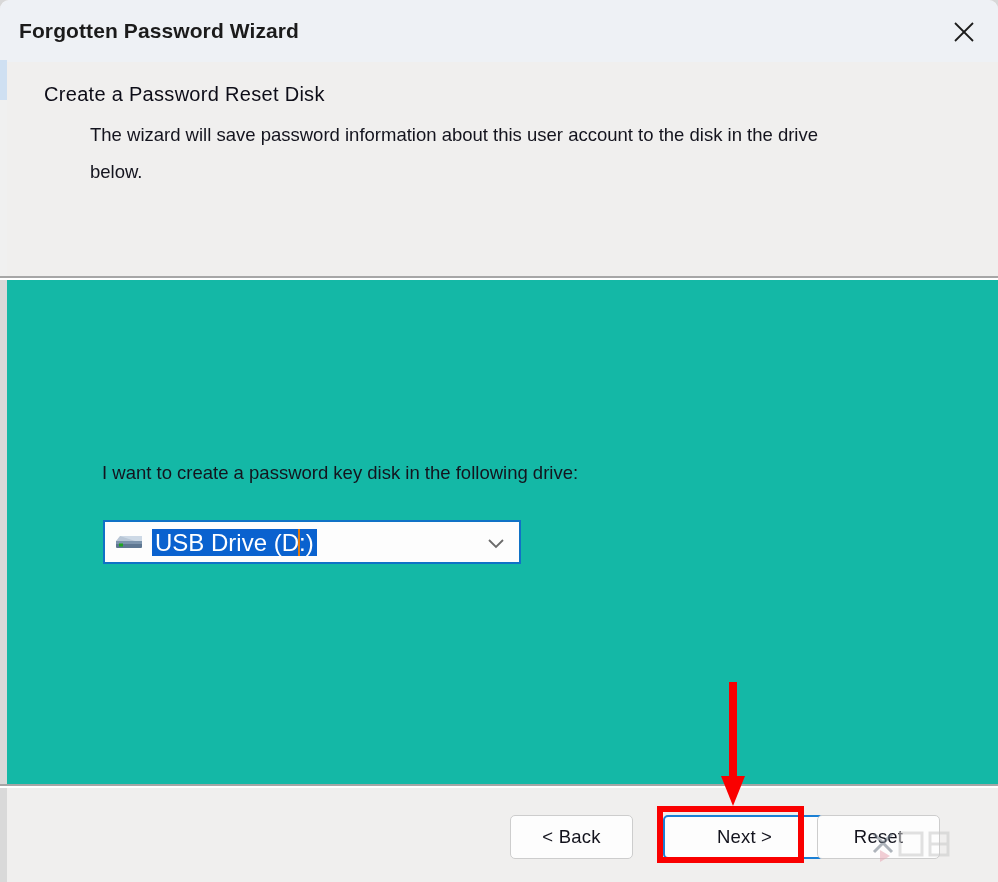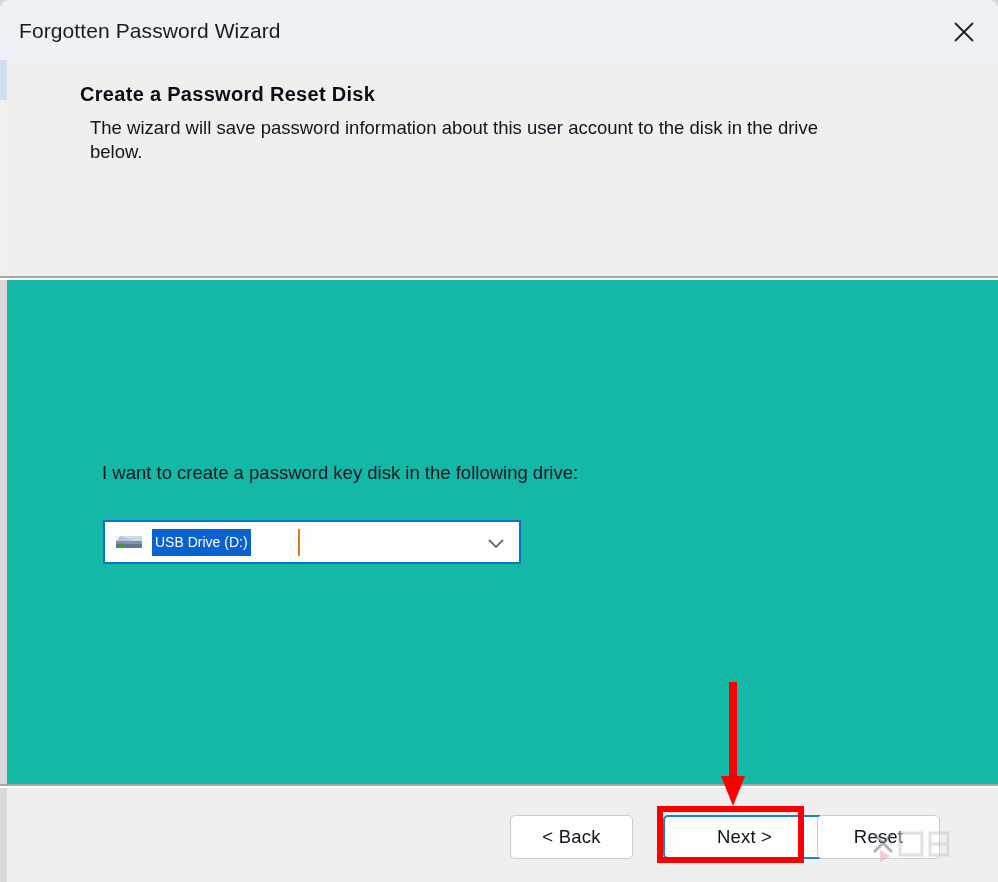--- a/index.html
+++ b/index.html
@@ -38,20 +38,21 @@
     width: 7px; height: 40px;
     background: #cfe0f2;
   }
   #window-title {
     position: absolute;
     left: 19px; top: 19px;
     font-size: 21px;
     color: #1b1b1b;
     letter-spacing: 0.1px;
     white-space: nowrap;
+    font-weight: bold;
   }
   #close-button {
     position: absolute;
     right: 0; top: 0;
     width: 69px; height: 62px;
     cursor: default;
   }
   #close-button svg { position: absolute; left: 23px; top: 20px; }
 
   
@@ -59,32 +60,31 @@
     position: absolute;
     left: 7px; top: 62px;
     width: 991px;
     height: 214px;
     background: #f0efee;
   }
   #header-title {
     position: absolute;
     left: 37px; top: 21px;
     font-size: 20px;
-    font-weight: bold;
+    font-weight: normal;
     color: #0d0d18;
     letter-spacing: 0.3px;
     white-space: nowrap;
-    margin-left: 36px;
   }
   #header-desc {
     position: absolute;
     left: 83px; top: 54px;
     width: 760px;
     font-size: 18.5px;
-    line-height: 24px;
+    line-height: 37px;
     color: #14141e;
   }
 
   #divider-top {
     position: absolute;
     left: 0; top: 276px;
     width: 998px; height: 2px;
     background: #a6a6a6;
   }
   #divider-top-hilite {
@@ -132,21 +132,21 @@
     width: 32px; height: 20px;
   }
   #drive-selected-text {
     position: absolute;
     left: 47px; top: 7px;
     height: 27px;
     line-height: 27px;
     padding: 0 3px 0 3px;
     background: #0a62cf;
     color: #ffffff;
-    font-size: 14px;
+    font-size: 24px;
     white-space: nowrap;
   }
   #text-caret {
     position: absolute;
     left: 193px; top: 7px;
     width: 2px; height: 27px;
     background: #e07a10;
   }
   #combo-chevron {
     position: absolute;

